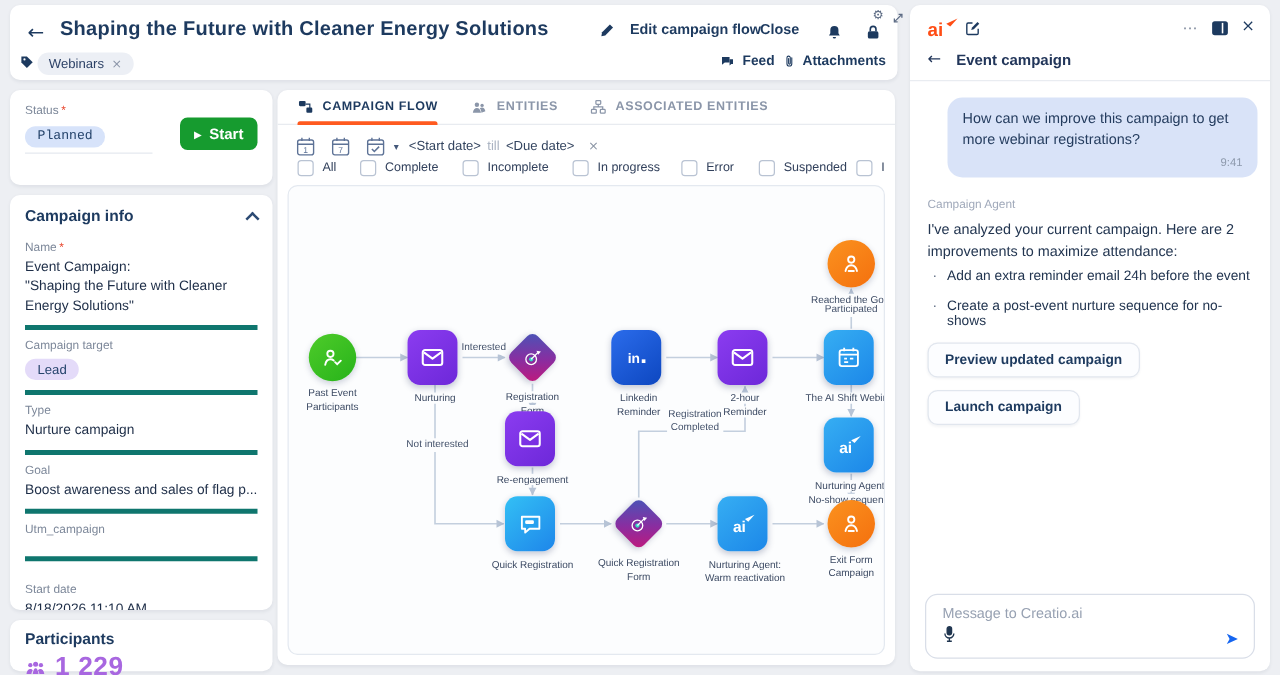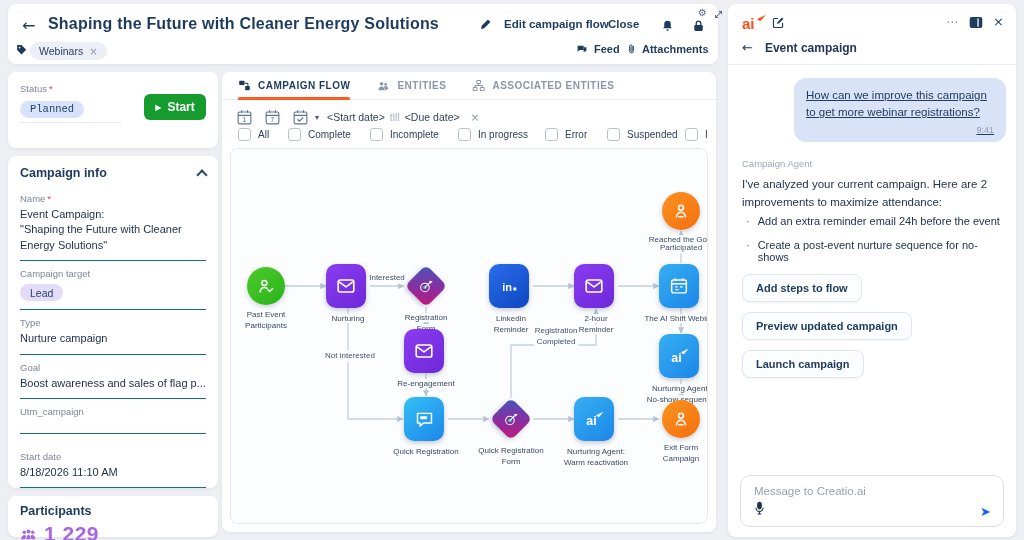--- a/index.html
+++ b/index.html
@@ -30,21 +30,21 @@
   .pill-blue { background:#d7e3fa;font-family:Liberation Mono, monospace; }
   .pill-purple { background:#e4dbf9; }
   .status-underline { width:102px; border-bottom:1px solid #e5e9f0; margin-top:4px; }
   .start-btn { position:absolute; right:12px; top:22px; width:62px; height:26px; background:#169b2f; border:none; border-radius:6px; color:#fff; font-weight:bold; font-size:12px; display:flex; align-items:center; justify-content:center; gap:6px; cursor:pointer; font-family:"Liberation Sans",sans-serif; }
   .play-g { font-size:8px; font-family:"DejaVu Sans",sans-serif; }
 
   .info-card { left:8px; top:156px; width:210px; height:332px; padding:10px 12px; overflow:hidden; }
   .info-head { display:flex; justify-content:space-between; align-items:center; margin-bottom:6px; }
   .info-title { font-size:12.5px; font-weight:bold; color:#1d3a5f; }
   .chev-up { width:8px; height:8px; border-left:2px solid #2c4a73; border-top:2px solid #2c4a73; transform:rotate(45deg); margin-top:4px; }
-  .field { padding:7px 0 8px; border-bottom:1px solid #0f766e; }
+  .field { padding:7px 0 8px; border-bottom:4px solid #0f766e; }
   .field .val { font-size:11px; color:#1d2d47; margin-top:3px; line-height:1.3; }
   .field.gap-top { margin-top:10px; }
 
   .part-card { left:8px; top:496px; width:210px; height:41px; padding:8px 12px; }
   .part-title { font-size:12.5px; font-weight:bold; color:#1d3a5f; }
   .part-row { display:flex; align-items:center; gap:7px; margin-top:4px; }
   .part-count { font-size:21px; font-weight:bold; color:#a867e0; letter-spacing:.5px; }
 
   
   .main-card { left:222px; top:72px; width:494px; height:460px; overflow:hidden; }
@@ -83,21 +83,21 @@
   .nlabel span { background:#fcfdfe; padding:0 2px; }
   .elabel { position:absolute; transform:translate(-50%,-50%); text-align:center; font-size:8px; line-height:1.35; color:#44526b; z-index:2; white-space:nowrap; }
   .elabel span { background:#fcfdfe; padding:0 3px; display:inline-block; }
 
   
   .chat { left:728px; top:4px; width:288px; height:533px; }
   .chat-head { position:absolute; left:0; top:0; right:0; height:34px; }
   .chat-sub { position:absolute; left:14px; top:36px; display:flex; align-items:center; gap:12px; }
   .chat-sub .t { font-size:12px; font-weight:bold; color:#22365a; }
   .chat-div { position:absolute; left:0; right:0; top:60px; border-top:1px solid #e9ecf1; }
-  .bubble { position:absolute; right:10px; top:74px; width:212px; background:#d9e3f8; border-radius:12px; padding:9px 12px 5px; font-size:11.5px; line-height:1.5; color:#243c5e;text-decoration:underline; }
+  .bubble { position:absolute; right:10px; top:74px; width:248px; background:#d9e3f8; border-radius:12px; padding:9px 12px 5px; font-size:11.5px; line-height:1.5; color:#243c5e; }
   .bubble .time { text-align:right; font-size:9px; color:#8d99ac; margin-top:2px; }
   .agent-name { position:absolute; left:14px; top:154px; font-size:9.5px; color:#a0a9ba; }
   .agent-text { position:absolute; left:14px; top:172px; width:258px; font-size:11.5px; line-height:1.55; color:#223550; }
   .agent-bullets { position:absolute; left:18px; top:211px; width:256px; }
   .agent-bullets .b { display:flex; gap:8px; font-size:11px; color:#223550; margin-bottom:12px; }
   .agent-bullets .dot { color:#5b6a80; }
   .chat-actions { position:absolute; left:14px; top:270px; width:262px; display:flex; flex-wrap:wrap; gap:10px; }
   .chip-btn { background:#fcfdff; border:1px solid #e1e6ee; border-radius:8px; padding:7px 13px; font-size:11px; font-weight:bold; color:#1d3a5f; font-family:"Liberation Sans",sans-serif; cursor:pointer; box-shadow:0 1px 2px rgba(25,40,70,.05); }
   .chat-input { position:absolute; left:12px; right:12px; bottom:10px; height:52px; border:1px solid #d9dee8; border-radius:10px; background:#fff; cursor:text; }
   .chat-input .ph { position:absolute; left:13px; top:9px; font-size:11.5px; color:#97a1b2; }
@@ -578,21 +578,20 @@
           <span class="dot">·</span>
           <span>Add an extra reminder email 24h before the event</span>
         </div>
       <div class="b">
           <span class="dot">·</span>
           <span>Create a post-event nurture sequence for no-shows</span>
         </div>
     </div>
 
     <div class="chat-actions">
-      <button class="chip-btn">Add steps to flow</button>
       <button class="chip-btn">Preview updated campaign</button>
       <button class="chip-btn">Launch campaign</button>
     </div>
 
     <div class="chat-input">
       <span class="ph">Message to Creatio.ai</span>
       <span class="mic">
         <svg width="13" height="15" viewBox="0 0 20 22">
             <g fill="none" stroke="#203650" stroke-width="1.7">
               <rect x="7.3" y="1.5" width="5.4" height="10" rx="2.7" fill="#203650"></rect>

